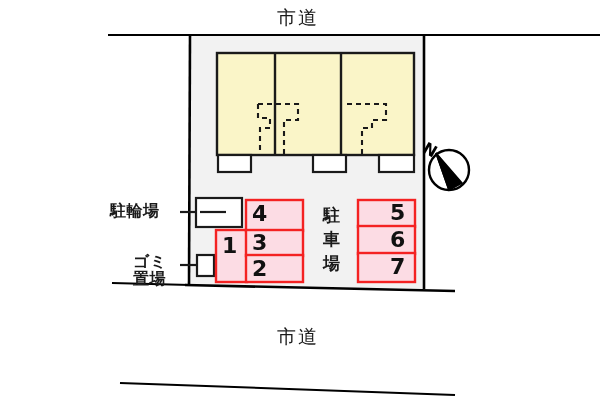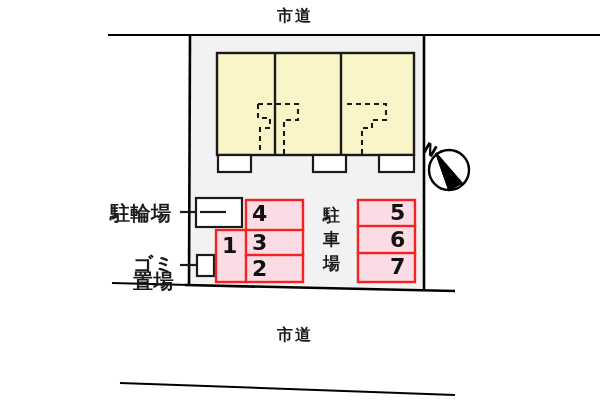--- a/index.html
+++ b/index.html
@@ -28,26 +28,26 @@
   }
   .txt {
     position: absolute;
     color: #1a1a1a;
     font-weight: 700;
     line-height: 1.0;
     white-space: pre;
     letter-spacing: 0px;
   }
   .road-label {
-    font-size: 16px;
-    font-weight: 700;
+    font-size: 19px;
+    font-weight: 400;
     letter-spacing: 2px;
   }
   .jp-label {
-    font-size: 20px;
+    font-size: 16px;
     font-weight: 700;
     letter-spacing: 0.5px;
   }
   .stall-num {
     font-size: 22px;
     font-weight: 700;
     color: #111111;
   }
   .vert-label {
     font-size: 17px;

